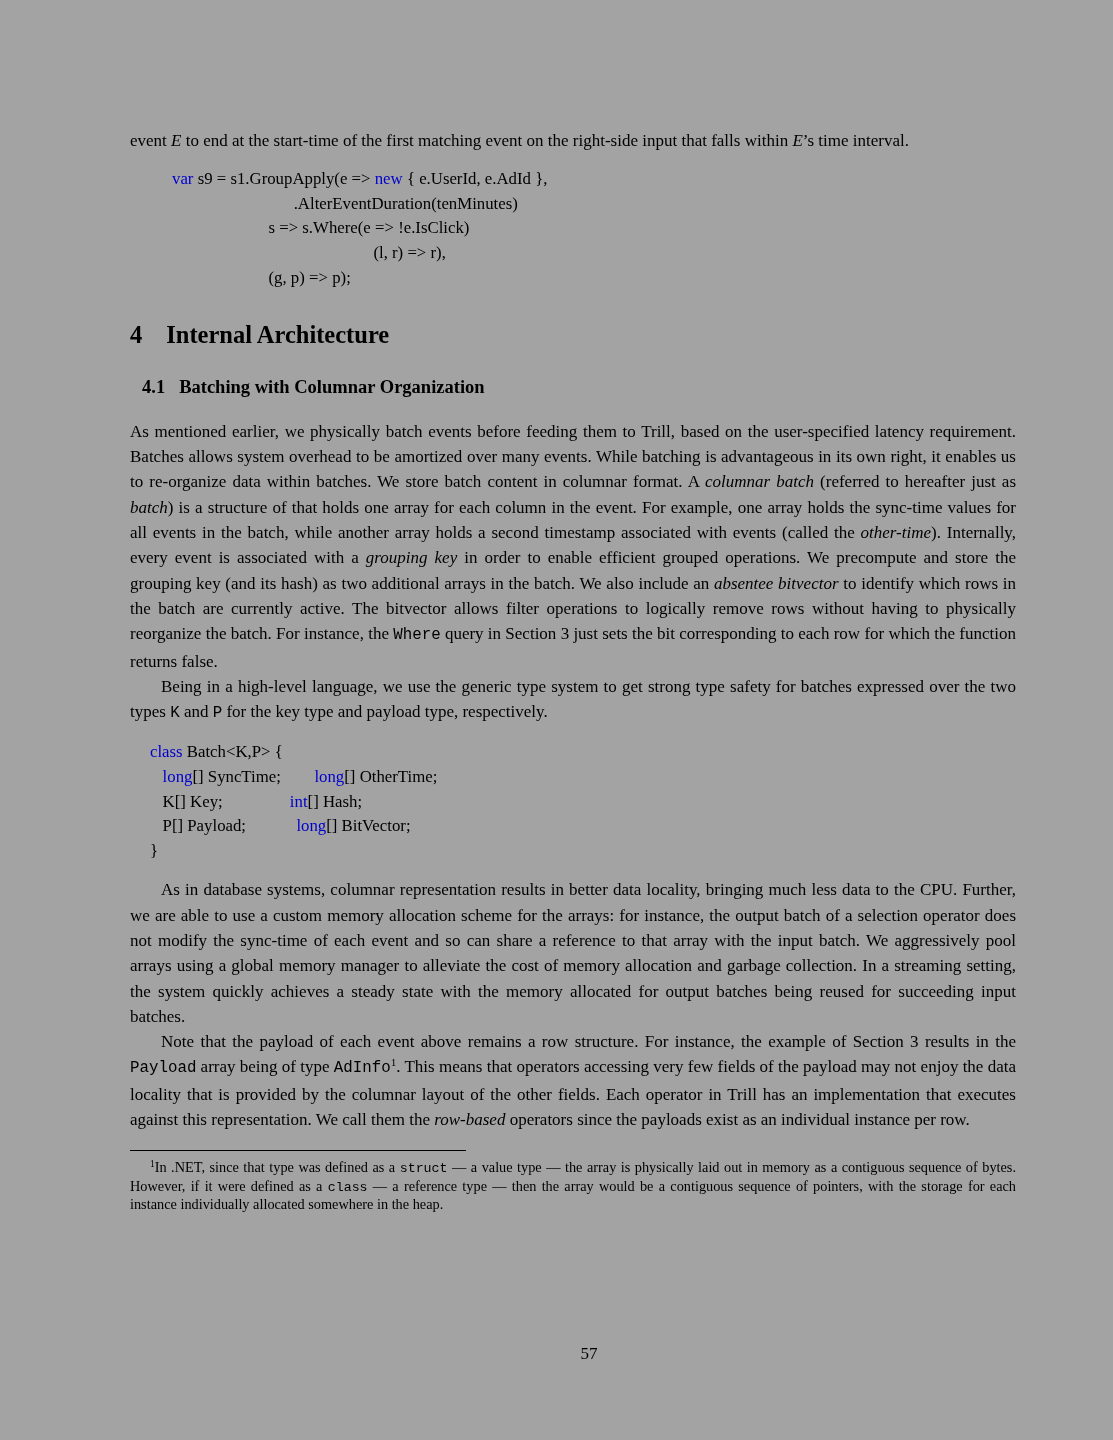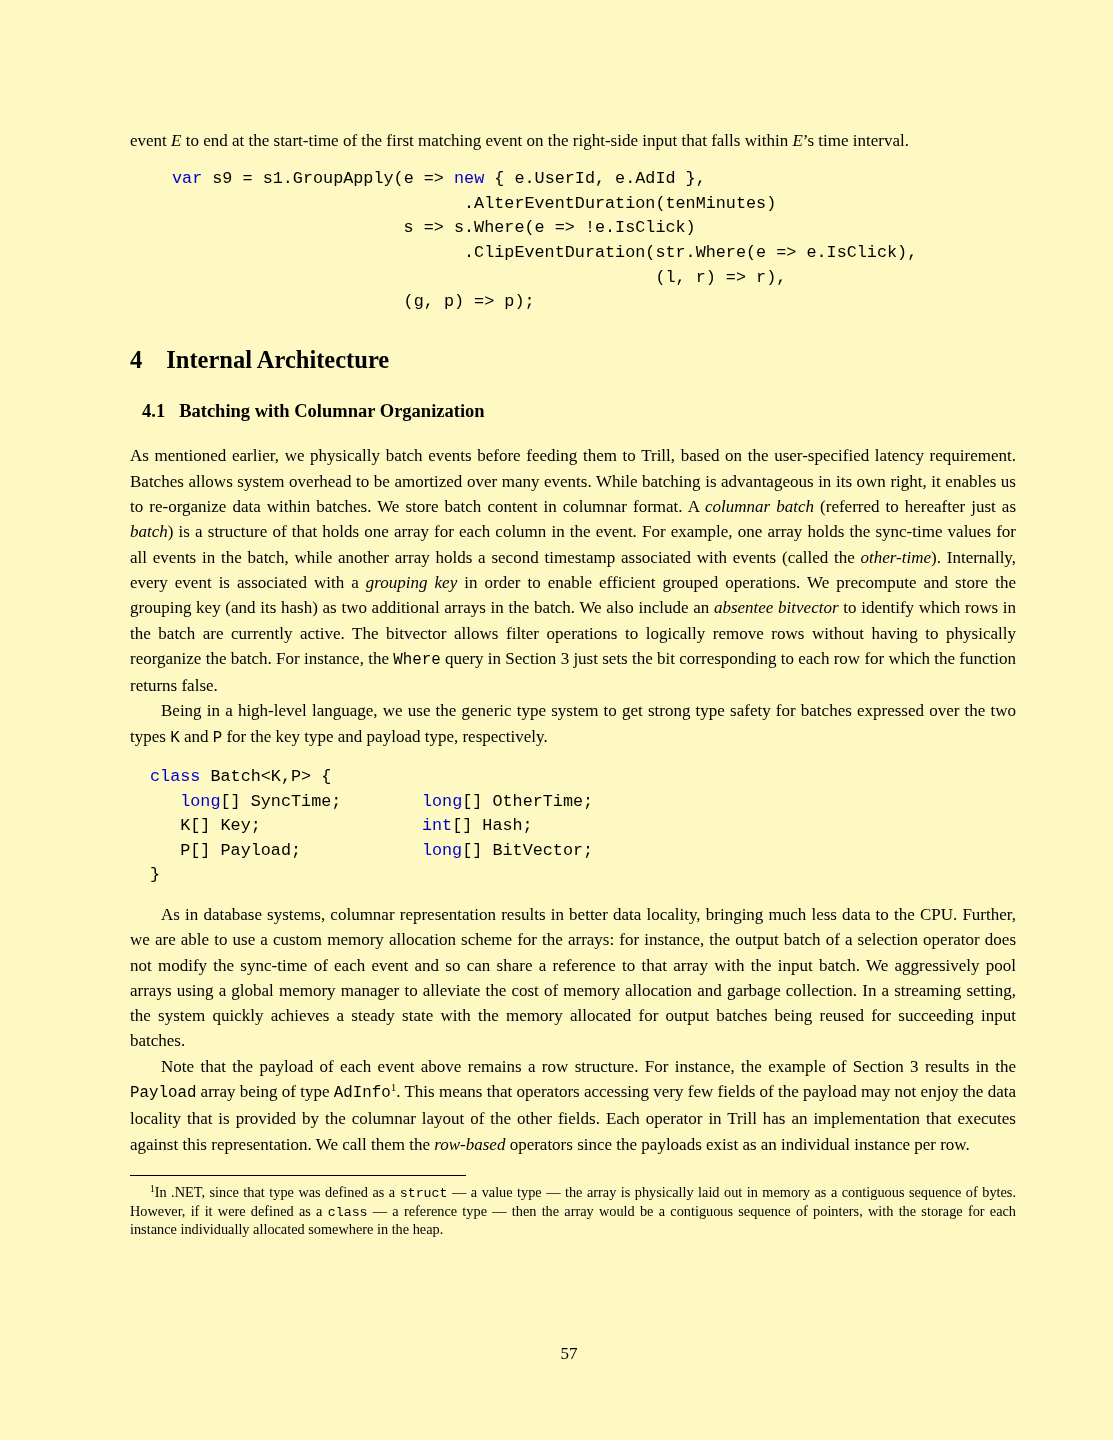--- a/index.html
+++ b/index.html
@@ -6,38 +6,38 @@
   * { box-sizing: border-box; }
   html, body { margin: 0; padding: 0; }
   body {
     width: 1113px; height: 1440px;
     background: #ffffff; color: #000000;
     font-family: "Liberation Serif", serif;
   }
   .page {
     position: relative;
     width: 1113px; height: 1440px;
-    background: #fef9c3;
+    background: #a3a3a3;
     overflow: hidden;
   }
   .content {
     position: absolute;
     left: 130px; top: 128px;
     width: 886px;
   }
   .body-par {
     font-size: 17px;
     line-height: 25.3px;
     text-align: justify;
     margin: 0;
   }
   .indent-par { text-indent: 31px; }
   .code-block {
     margin: 14px 0 14px 42px;
-    font-family: Liberation Mono, monospace;
+    font-family: Liberation Serif, serif;
     font-size: 16.8px;
     line-height: 24.6px;
   }
   .code-block .code-line { white-space: pre; }
   .code-block-2 { margin-left: 20px; }
   .section-heading {
     margin: 30px 0 4px 0;
     font-size: 24.5px;
     line-height: 1.2;
     font-weight: bold;
@@ -63,39 +63,38 @@
   }
   .footnote-text {
     font-size: 14.3px;
     line-height: 17px;
     text-align: justify;
     text-indent: 20px;
     margin: 0;
   }
   .page-number {
     position: absolute;
-    left: 126px; top: 1344px;
+    left: 146px; top: 1344px;
     width: 886px;
     text-align: center;
     font-size: 17px;
   }
 </style>
 </head>
 <body>
 
 <div class="page">
   <div class="content">
 
     <p class="body-par"><span>event </span><span class="s-i">E</span><span> to end at the start-time of the first matching event on the right-side input that falls within </span><span class="s-i">E</span><span>’s time interval.</span></p>
 
     <div class="code-block">
         <div class="code-line"><span class="s-kw">var</span><span> s9 = s1.GroupApply(e =&gt; </span><span class="s-kw">new</span><span> { e.UserId, e.AdId },</span></div>
         <div class="code-line"><span>                             .AlterEventDuration(tenMinutes)</span></div>
         <div class="code-line"><span>                       s =&gt; s.Where(e =&gt; !e.IsClick)</span></div>
-        <div class="code-line"><span>                             .ClipEventDuration(str.Where(e =&gt; e.IsClick),</span></div>
         <div class="code-line"><span>                                                (l, r) =&gt; r),</span></div>
         <div class="code-line"><span>                       (g, p) =&gt; p);</span></div>
       </div>
 
     <h2 class="section-heading"><span class="sec-num">4</span><span>Internal Architecture</span></h2>
 
     <h3 class="subsection-heading"><span class="sec-num">4.1</span><span>Batching with Columnar Organization</span></h3>
 
     <p class="body-par first-par"><span>As mentioned earlier, we physically batch events before feeding them to Trill, based on the user-specified latency requirement. Batches allows system overhead to be amortized over many events. While batching is advantageous in its own right, it enables us to re-organize data within batches. We store batch content in columnar format. A </span><span class="s-i">columnar batch</span><span> (referred to hereafter just as </span><span class="s-i">batch</span><span>) is a structure of that holds one array for each column in the event. For example, one array holds the sync-time values for all events in the batch, while another array holds a second timestamp associated with events (called the </span><span class="s-i">other-time</span><span>). Internally, every event is associated with a </span><span class="s-i">grouping key</span><span> in order to enable efficient grouped operations. We precompute and store the grouping key (and its hash) as two additional arrays in the batch. We also include an </span><span class="s-i">absentee bitvector</span><span> to identify which rows in the batch are currently active. The bitvector allows filter operations to logically remove rows without having to physically reorganize the batch. For instance, the </span><span class="s-c">Where</span><span> query in Section 3 just sets the bit corresponding to each row for which the function returns false.</span></p>
 

